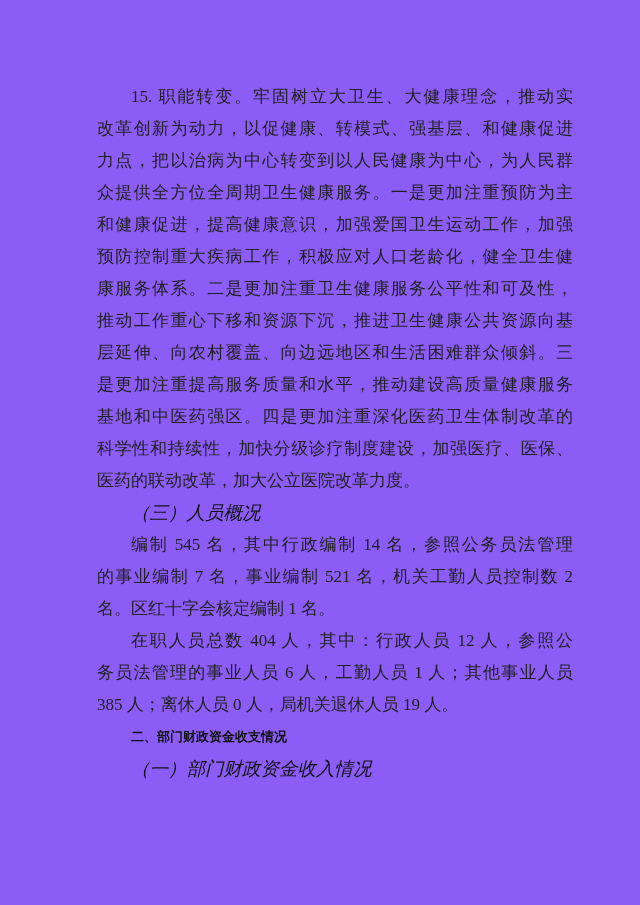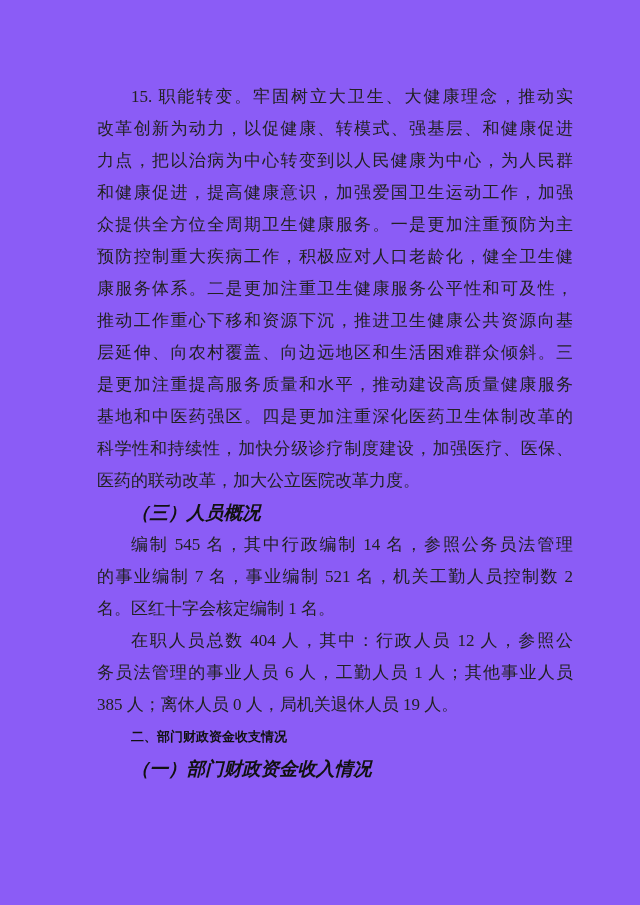--- a/index.html
+++ b/index.html
@@ -33,43 +33,43 @@
   .j {
     text-align: justify;
     text-align-last: justify;
   }
   
   .ind {
     text-indent: 34px;
   }
   
   .h-kai {
-    font-weight: 700;
+    font-weight: 400;
     font-style: italic;
     font-size: 18.5px;
     color: #111111;
   }
   
   .h-hei {
     font-weight: 700;
     font-family: "Liberation Sans", sans-serif;
     font-size: 13px;
     color: #111111;
   }
 </style>
 </head>
 <body>
 
 <div class="page">
   <div class="textblock">
     <div class="ln j ind">15. 职能转变。牢固树立大卫生、大健康理念，推动实</div>
     <div class="ln j">改革创新为动力，以促健康、转模式、强基层、和健康促进</div>
     <div class="ln j">力点，把以治病为中心转变到以人民健康为中心，为人民群</div>
+    <div class="ln j">众提供全方位全周期卫生健康服务。一是更加注重预防为主</div>
     <div class="ln j">和健康促进，提高健康意识，加强爱国卫生运动工作，加强</div>
-    <div class="ln j">众提供全方位全周期卫生健康服务。一是更加注重预防为主</div>
     <div class="ln j">预防控制重大疾病工作，积极应对人口老龄化，健全卫生健</div>
     <div class="ln j">康服务体系。二是更加注重卫生健康服务公平性和可及性，</div>
     <div class="ln j">推动工作重心下移和资源下沉，推进卫生健康公共资源向基</div>
     <div class="ln j">层延伸、向农村覆盖、向边远地区和生活困难群众倾斜。三</div>
     <div class="ln j">是更加注重提高服务质量和水平，推动建设高质量健康服务</div>
     <div class="ln j">基地和中医药强区。四是更加注重深化医药卫生体制改革的</div>
     <div class="ln j">科学性和持续性，加快分级诊疗制度建设，加强医疗、医保、</div>
     <div class="ln">医药的联动改革，加大公立医院改革力度。</div>
     <div class="ln h-kai ind">（三）人员概况</div>
     <div class="ln j ind">编制 545 名，其中行政编制 14 名，参照公务员法管理</div>

